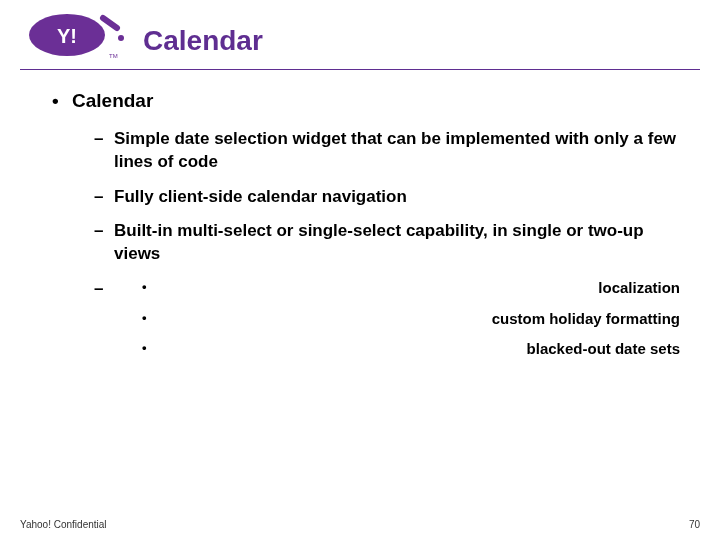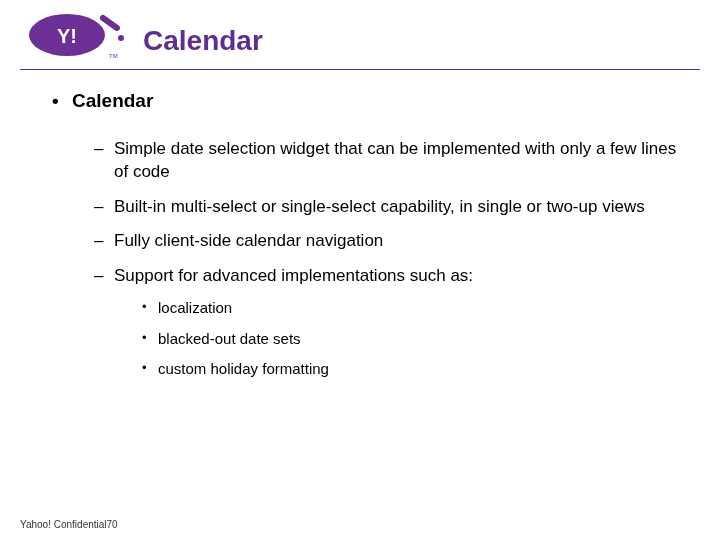--- a/index.html
+++ b/index.html
@@ -55,22 +55,22 @@
   ul.level1 > li::before {
     content: "•";
     position: absolute;
     left: 0;
     top: 0;
     font-size: 19px;
   }
   ul.level2 {
     list-style: none;
     padding-left: 22px;
-    margin-top: 24px;
-    font-weight: normal;
+    margin-top: 14px;
+    font-weight: bold;
     font-size: 17px;
   }
   ul.level2 > li {
     position: relative;
     padding-left: 20px;
     margin-bottom: 12px;
   }
   ul.level2 > li::before {
     content: "–";
     position: absolute;
@@ -80,34 +80,36 @@
   ul.level3 {
     list-style: none;
     padding-left: 28px;
     margin-top: 10px;
     font-size: 15px;
   }
   ul.level3 > li {
     position: relative;
     padding-left: 16px;
     margin-bottom: 10px;
+    text-align: right;
   }
   ul.level3 > li::before {
     content: "•";
     position: absolute;
     left: 0;
     top: 0;
     font-size: 13px;
   }
   .footer {
     position: absolute;
     bottom: 10px;
     left: 20px;
     right: 20px;
     display: flex;
+    justify-content: space-between;
     font-size: 10px;
     color: #333;
   }
 </style>
 </head>
 <body>
 
 <div class="header">
   <div class="logo">
     <svg viewBox="0 0 100 55" width="100" height="55">
@@ -122,28 +124,27 @@
 </div>
 
 <hr class="rule">
 
 <div class="content">
   <ul class="level1">
     <li>
       <span>Calendar</span>
       <ul class="level2">
         <li><span>Simple date selection widget that can be implemented with only a few lines of code</span></li>
+        <li><span>Fully client-side calendar navigation</span></li>
         <li><span>Built-in multi-select or single-select capability, in single or two-up views</span></li>
-        <li><span>Fully client-side calendar navigation</span></li>
         <li>
-          <span>Support for advanced implementations such as:</span>
           <ul class="level3">
             <li><span>localization</span></li>
+            <li><span>custom holiday formatting</span></li>
             <li><span>blacked-out date sets</span></li>
-            <li><span>custom holiday formatting</span></li>
           </ul>
         </li>
       </ul>
     </li>
   </ul>
 </div>
 
 <div class="footer">
   <span>Yahoo! Confidential</span>
   <span>70</span>

